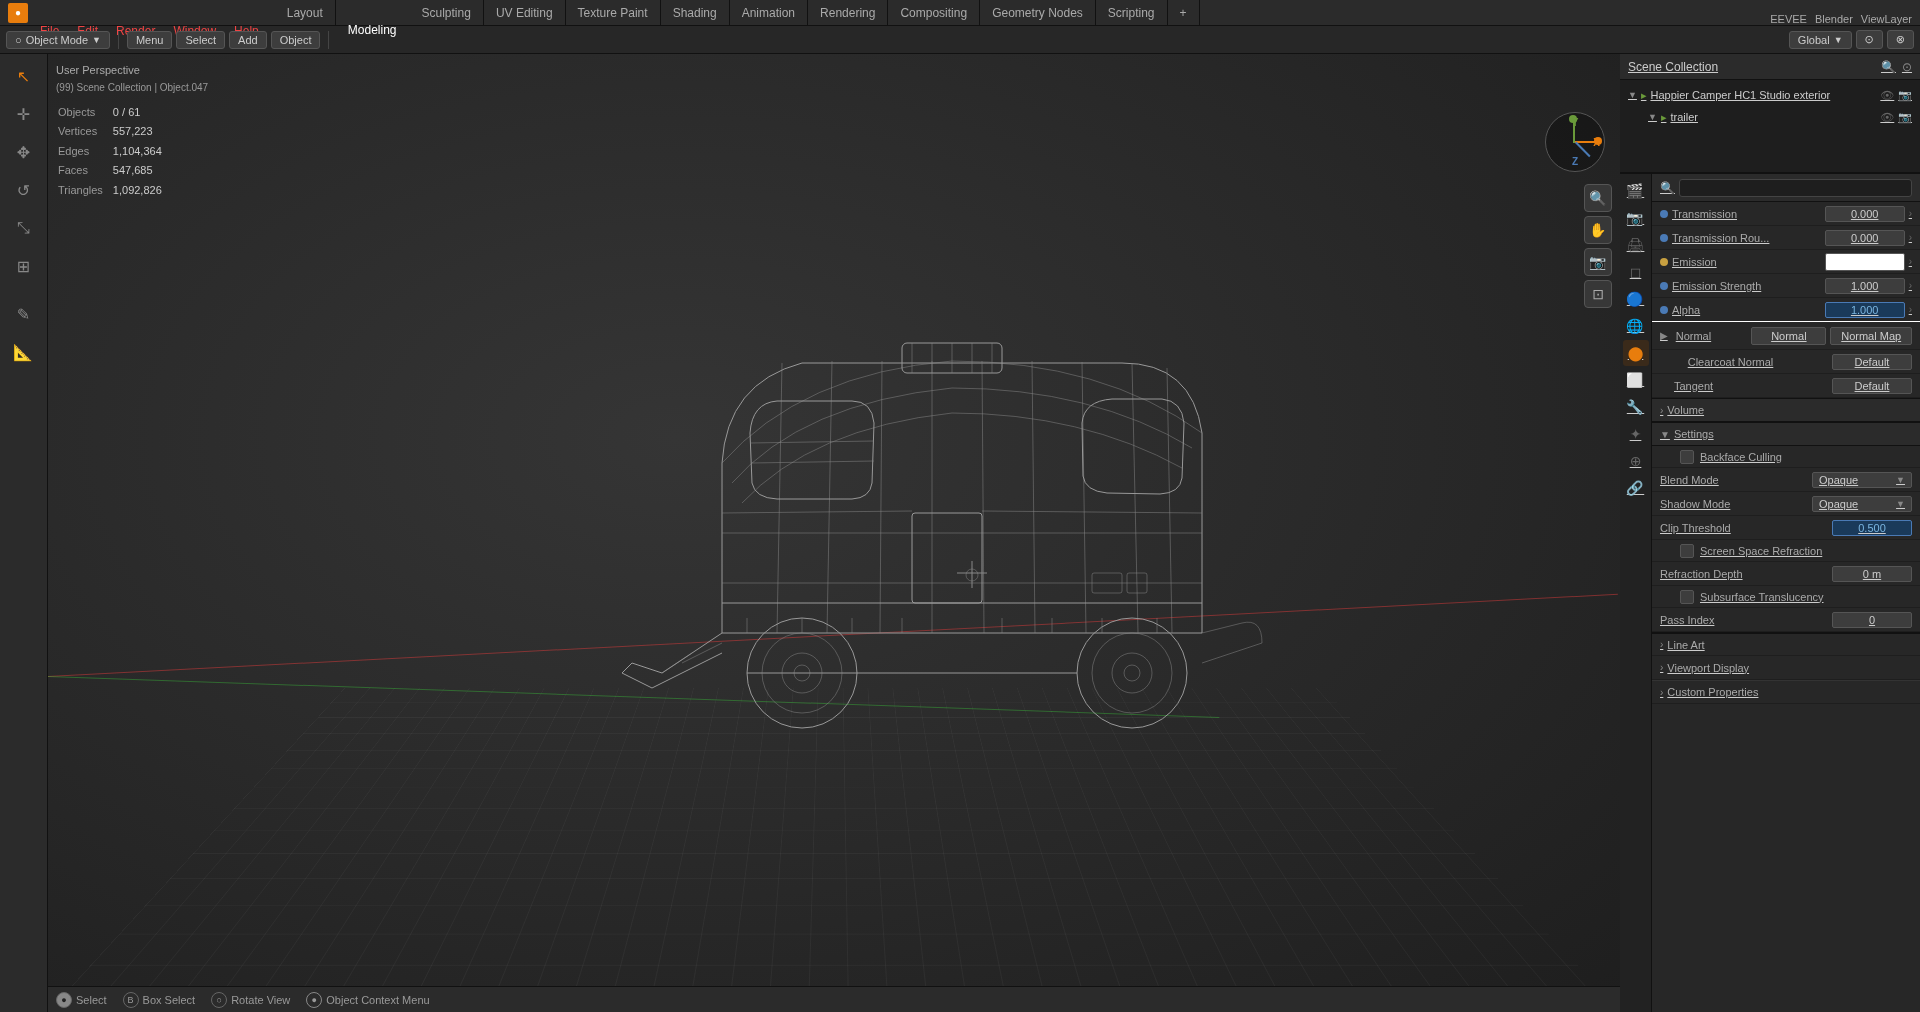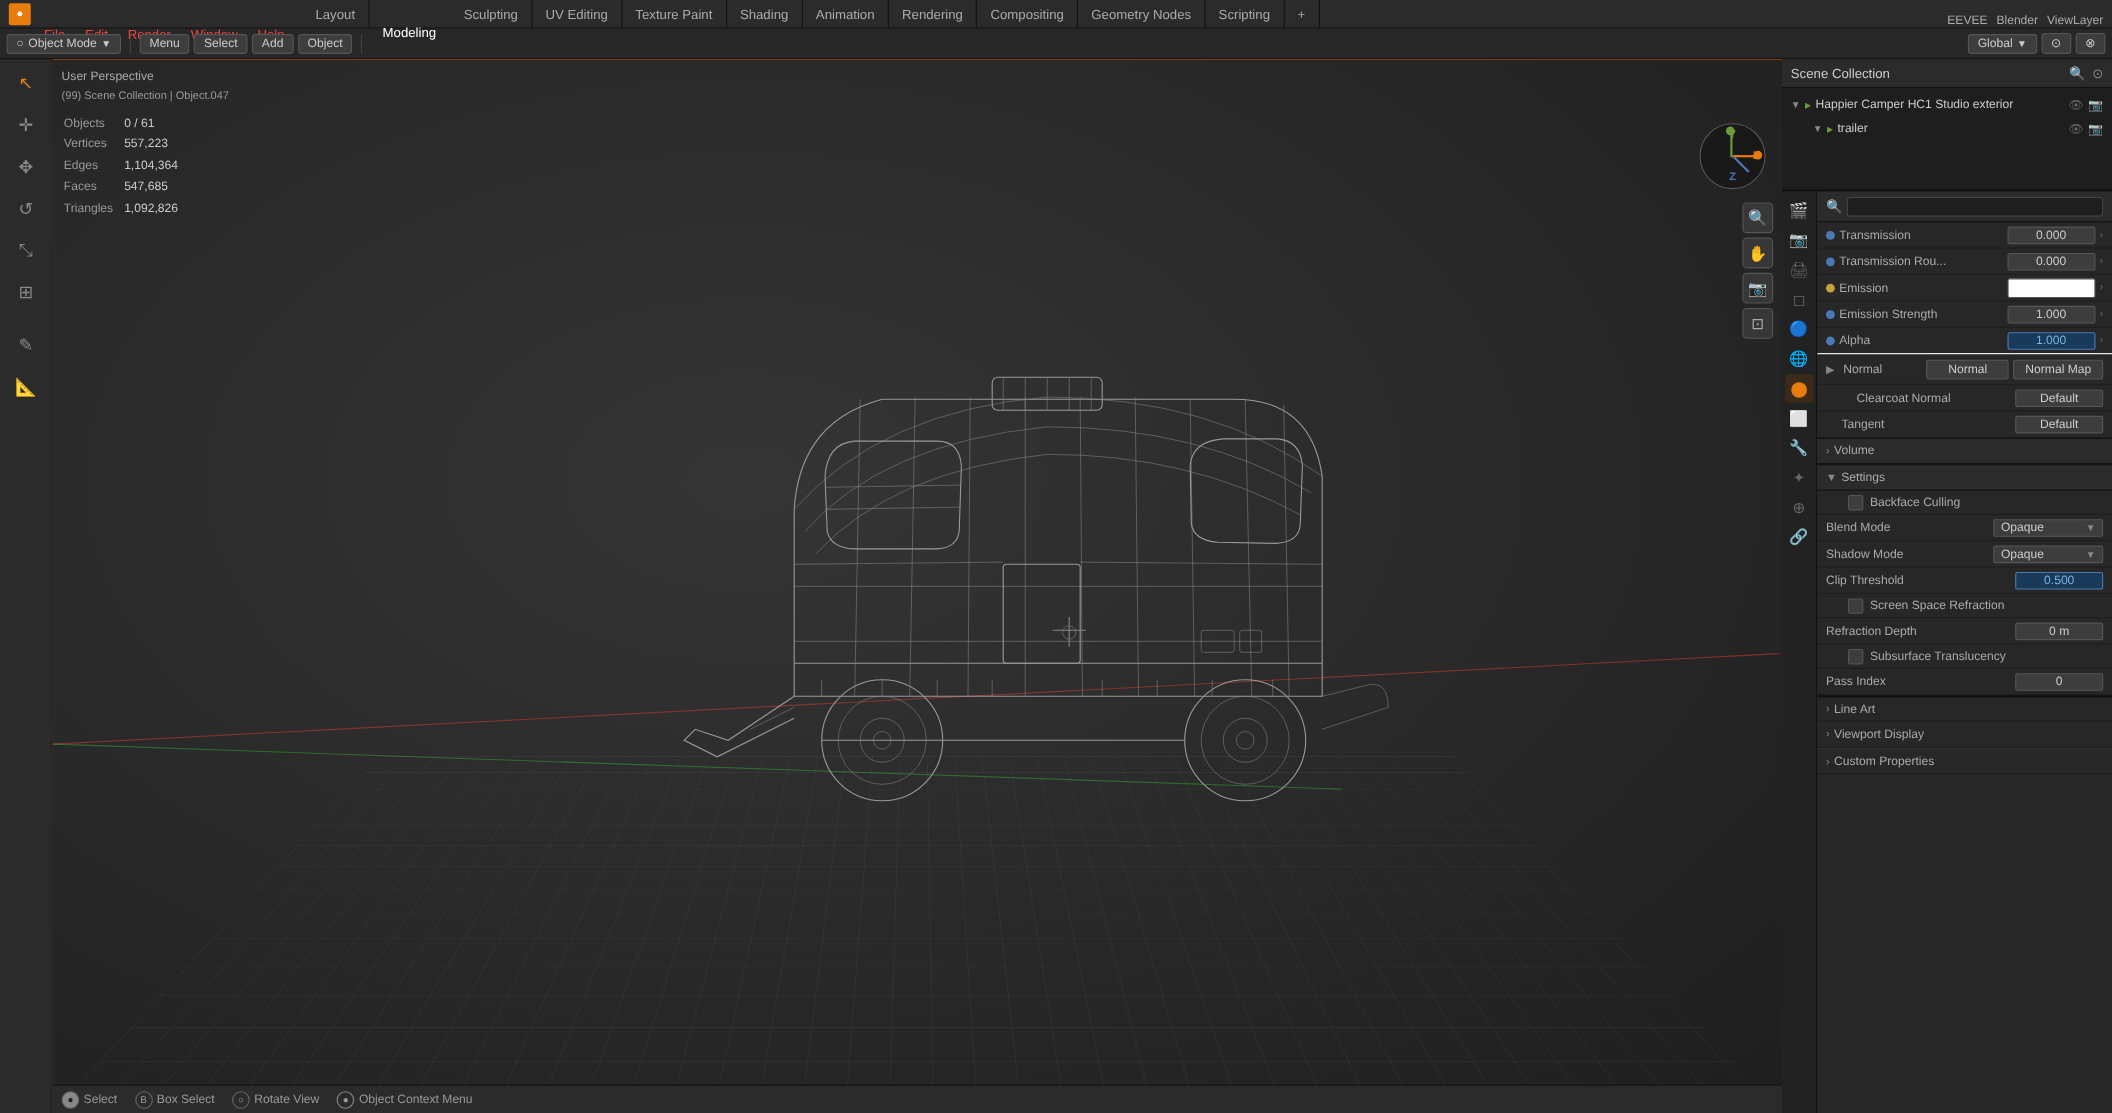--- a/index.html
+++ b/index.html
@@ -101,21 +101,21 @@
     .dropdown-arrow { color: #888; font-size: 9px; margin-left: auto; }
     .number-row { height: 24px; display: flex; align-items: center; padding: 0 8px; gap: 4px; border-bottom: 1px solid #1e1e1e; }
     .number-label { flex: 1; color: #aaa; font-size: 11px; }
     .number-field { min-width: 80px; background: #1a3a5a; border: 1px solid #4a7ab5; color: #7ab5e0; padding: 1px 6px; font-size: 11px; border-radius: 2px; text-align: center; }
     .number-field.normal { background: #3d3d3d; border-color: #555; color: #ccc; }
 
     .clickable-section { height: 24px; display: flex; align-items: center; padding: 0 8px; background: #272727; color: #aaa; font-size: 11px; cursor: pointer; gap: 4px; border-bottom: 1px solid #1e1e1e; }
     .custom-properties-row { height: 24px; display: flex; align-items: center; padding: 0 8px; background: #272727; color: #aaa; font-size: 11px; cursor: pointer; gap: 4px; border-bottom: 1px solid #1e1e1e; border-top: 1px solid #333; }
 
     
-    #right-container { display: flex; flex-direction: row; width: 300px; }
+    #right-container { display: flex; flex-direction: row; width: 300px; text-decoration: underline; }
 
     
     #outliner { background: #1e1e1e; border-bottom: 2px solid #111; height: 120px; }
     #outliner-header { height: 26px; display: flex; align-items: center; padding: 0 8px; background: #2b2b2b; color: #ccc; font-size: 12px; justify-content: space-between; }
     #outliner-body { padding: 4px 0; }
 
     
     #properties-container { flex: 1; display: flex; overflow: hidden; }
     #props-icons { width: 32px; background: #222; display: flex; flex-direction: column; align-items: center; padding: 4px 0; gap: 1px; border-right: 1px solid #111; }
     .p-icon { width: 26px; height: 26px; display: flex; align-items: center; justify-content: center; cursor: pointer; border-radius: 3px; color: #666; font-size: 14px; }

